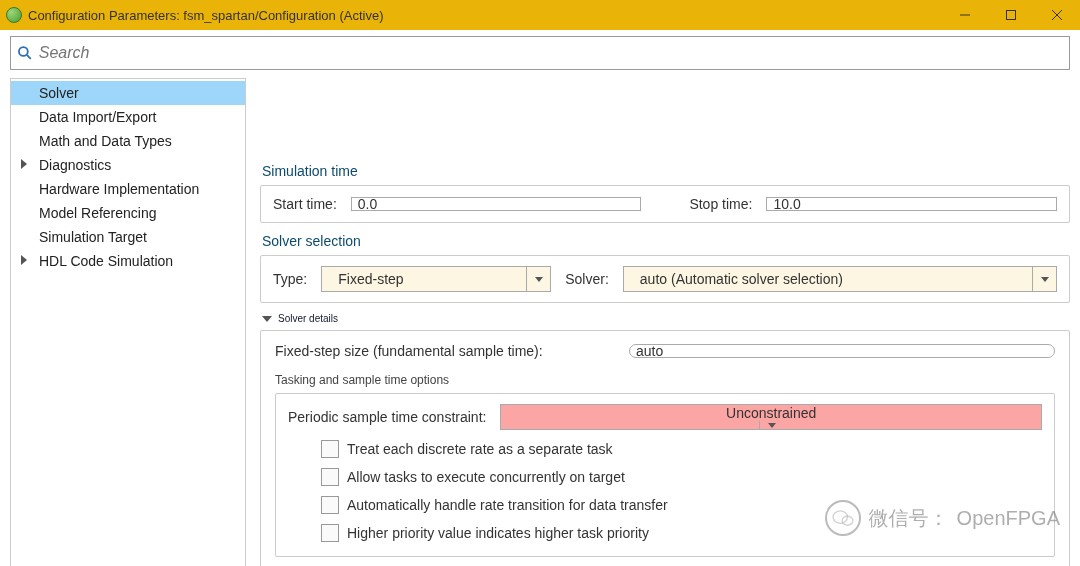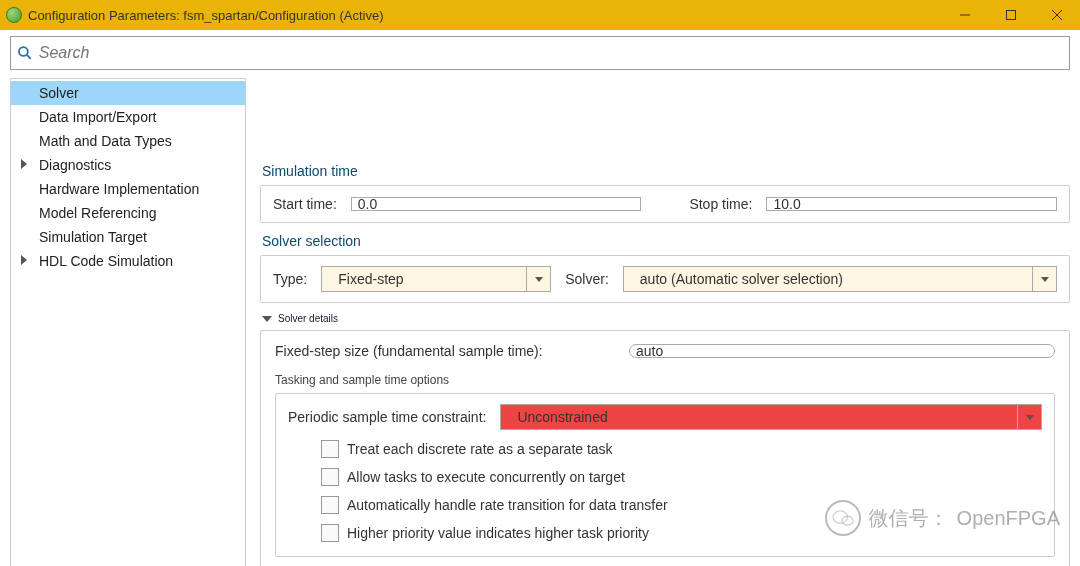--- a/index.html
+++ b/index.html
@@ -126,21 +126,21 @@
     background: #fff;
   }
   .dropdown {
     display: flex;
     align-items: center;
     border: 1px solid #aaa;
     height: 26px;
     background: #fdf6e3;
     flex: 1;
   }
-  .dropdown.plain { background: #ef4444; }
+  .dropdown.plain { background: #fca5a5; flex-direction: column; }
   .dd-text {
     flex: 1;
     padding: 0 16px;
     font-size: 14px;
     color: #333;
   }
   .dd-arrow {
     width: 24px; height: 100%;
     border-left: 1px solid #aaa;
     display: flex; align-items: center; justify-content: center;

